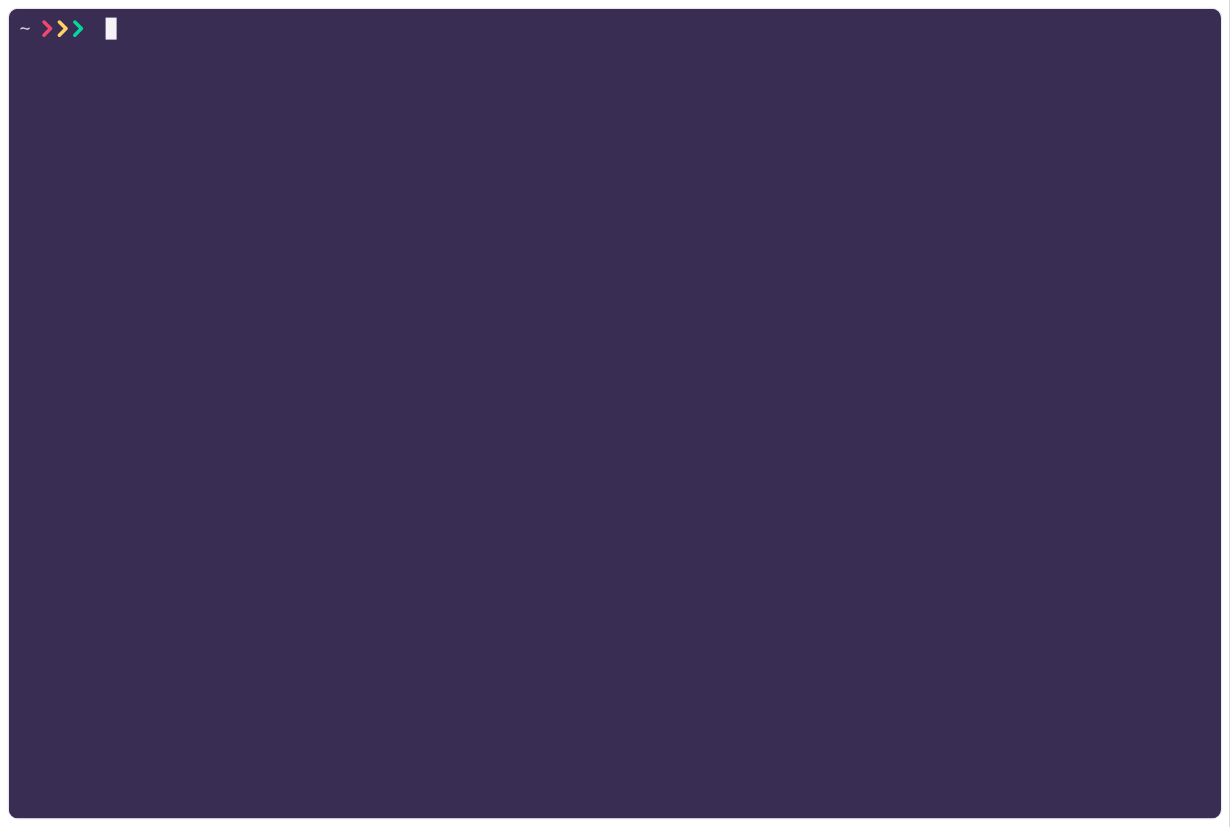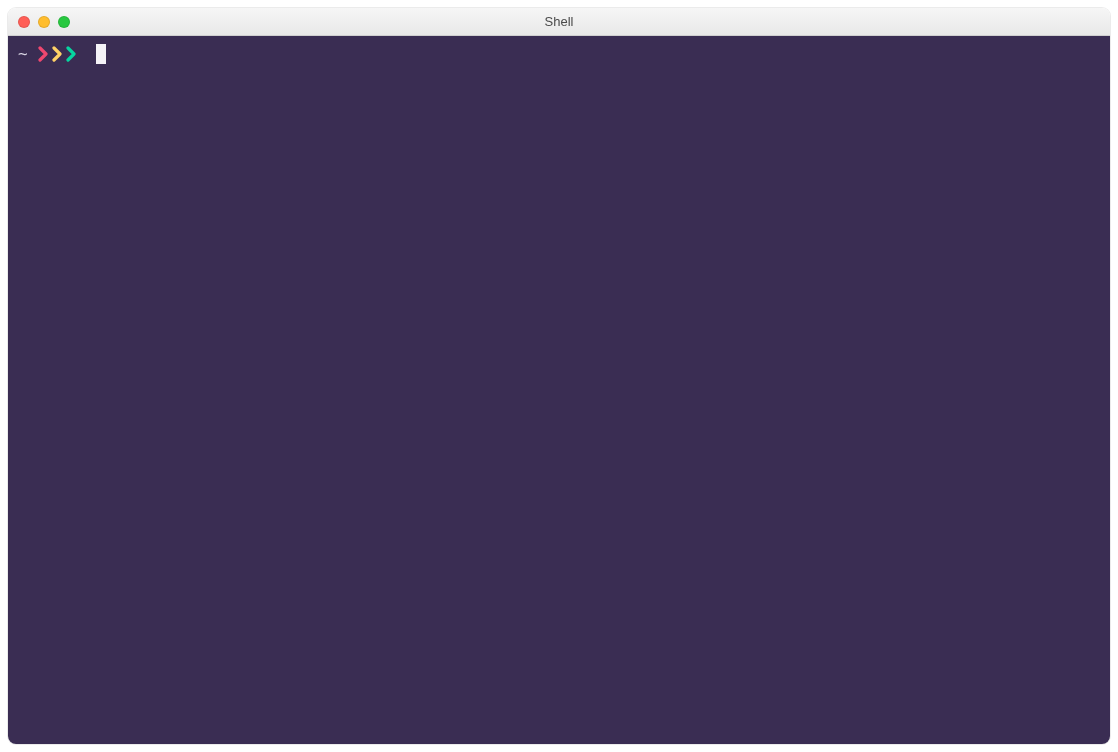--- a/index.html
+++ b/index.html
@@ -88,28 +88,20 @@
       width: 10px;
       height: 20px;
       background: #f5f3f7;
       margin-left: 6px;
     }
   </style>
 </head>
 <body>
 
 <div class="window">
-  <div class="titlebar">
-    <div class="traffic-lights">
-      <div class="traffic-light tl-close"></div>
-      <div class="traffic-light tl-min"></div>
-      <div class="traffic-light tl-max"></div>
-    </div>
-    <div class="title">Shell</div>
-  </div>
 
   <div class="terminal">
     <div class="prompt-line">
       <span class="cwd">~</span>
       <span class="chevrons">
         <span class="chevron">
           <svg width="12" height="16" viewBox="0 0 12 16">
               <path d="M2 2 L8 8 L2 14" fill="none" stroke="#ef476f" stroke-width="3.2" stroke-linecap="round" stroke-linejoin="round"></path>
             </svg>
         </span>

